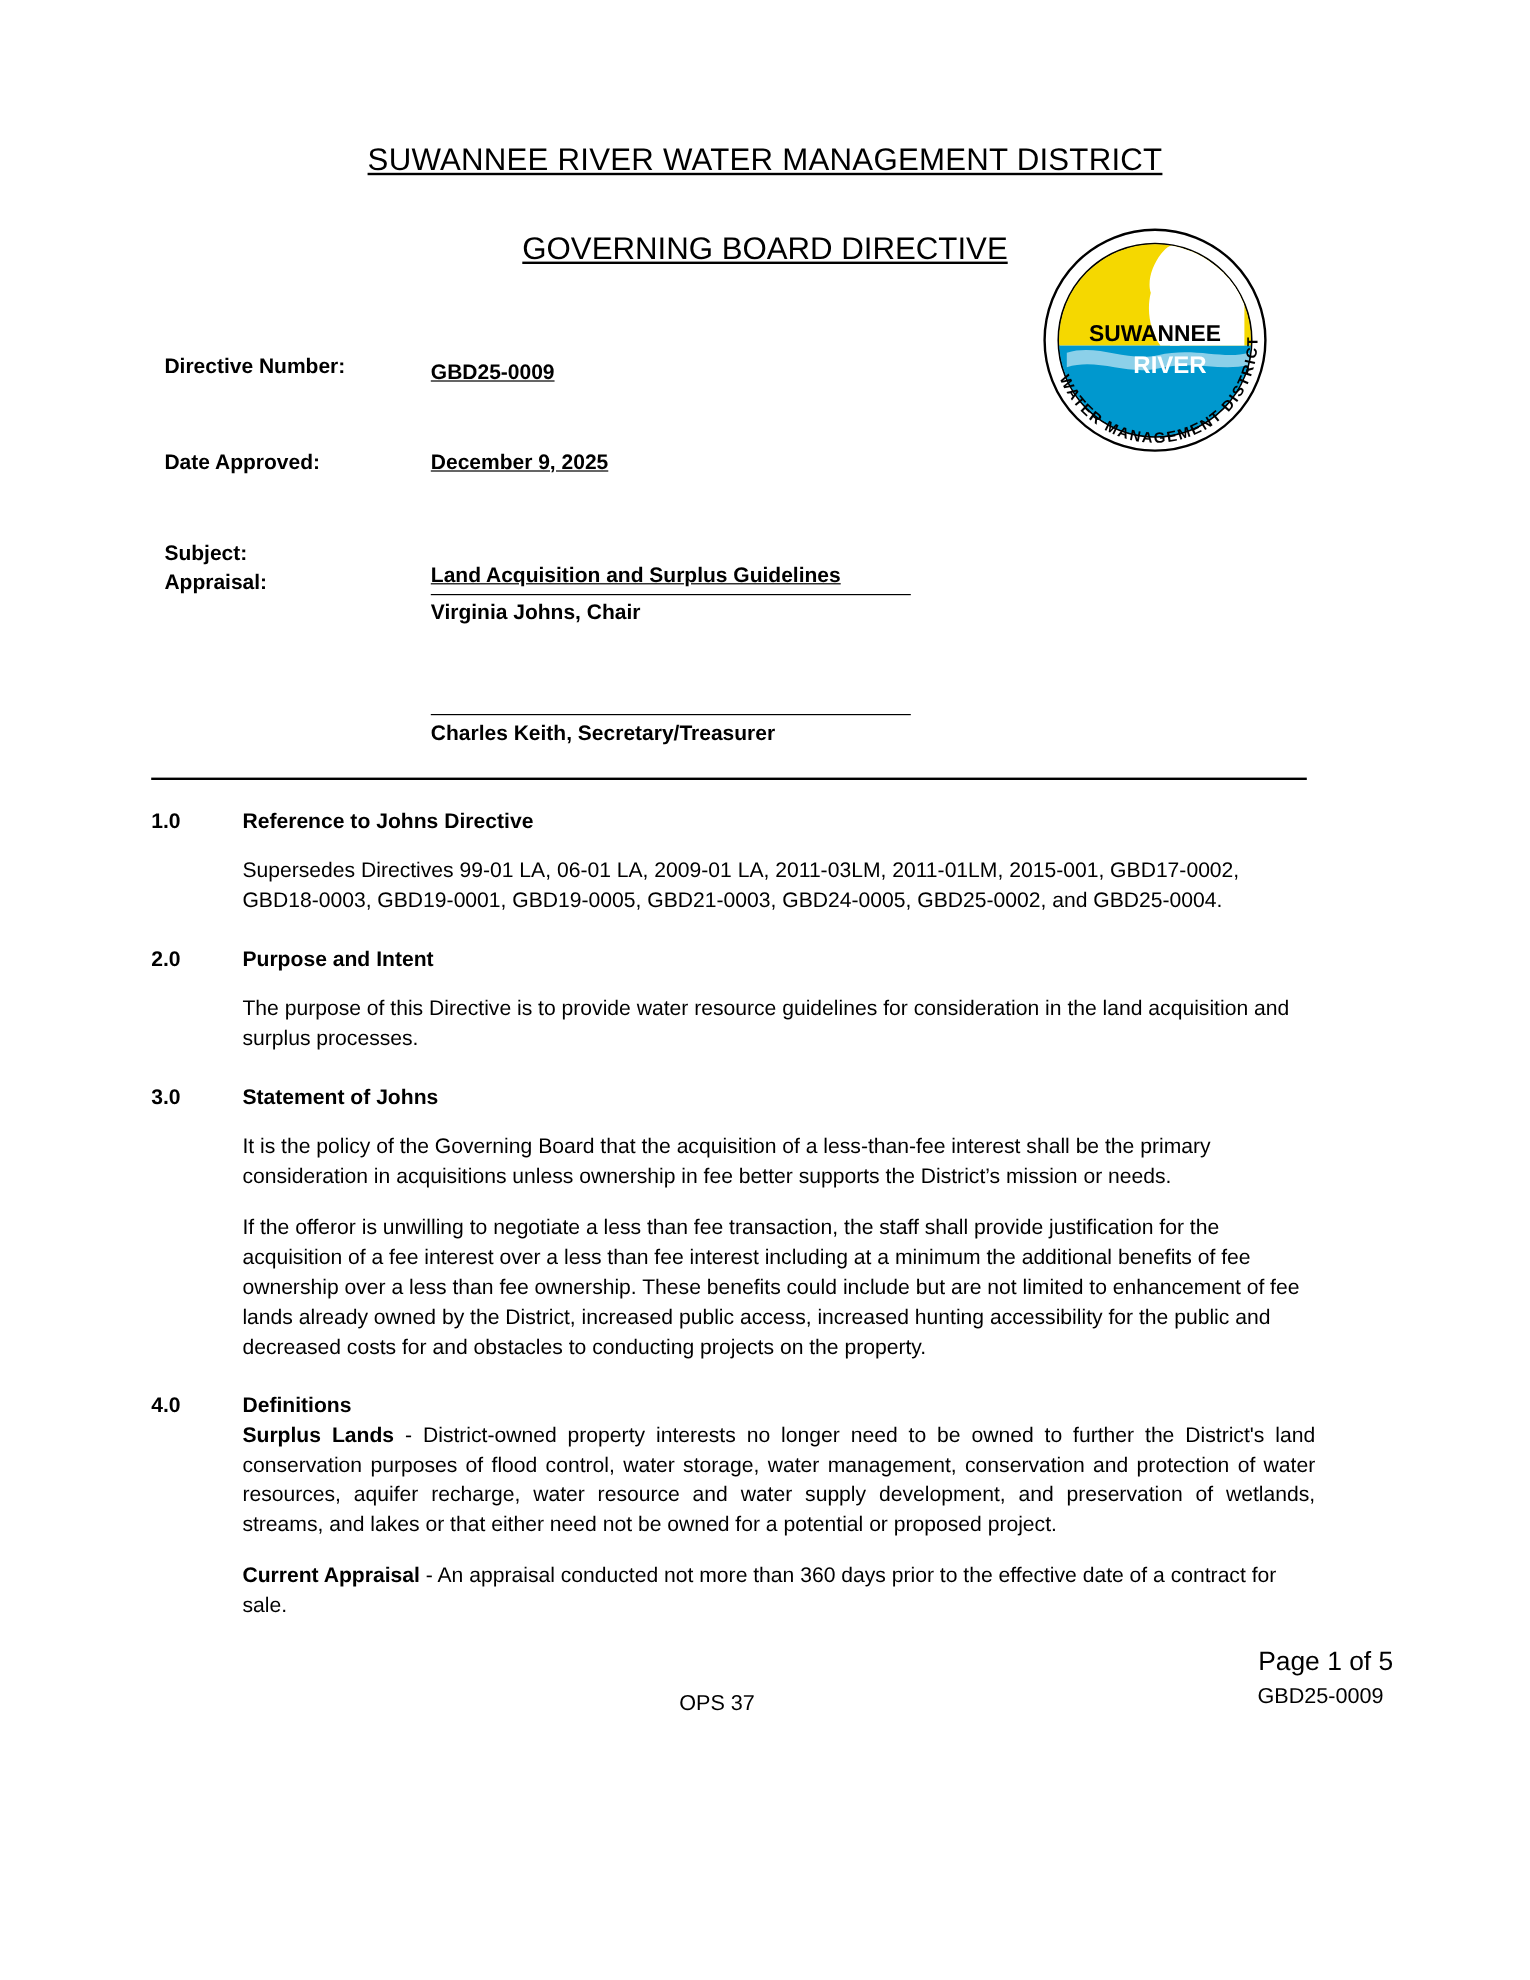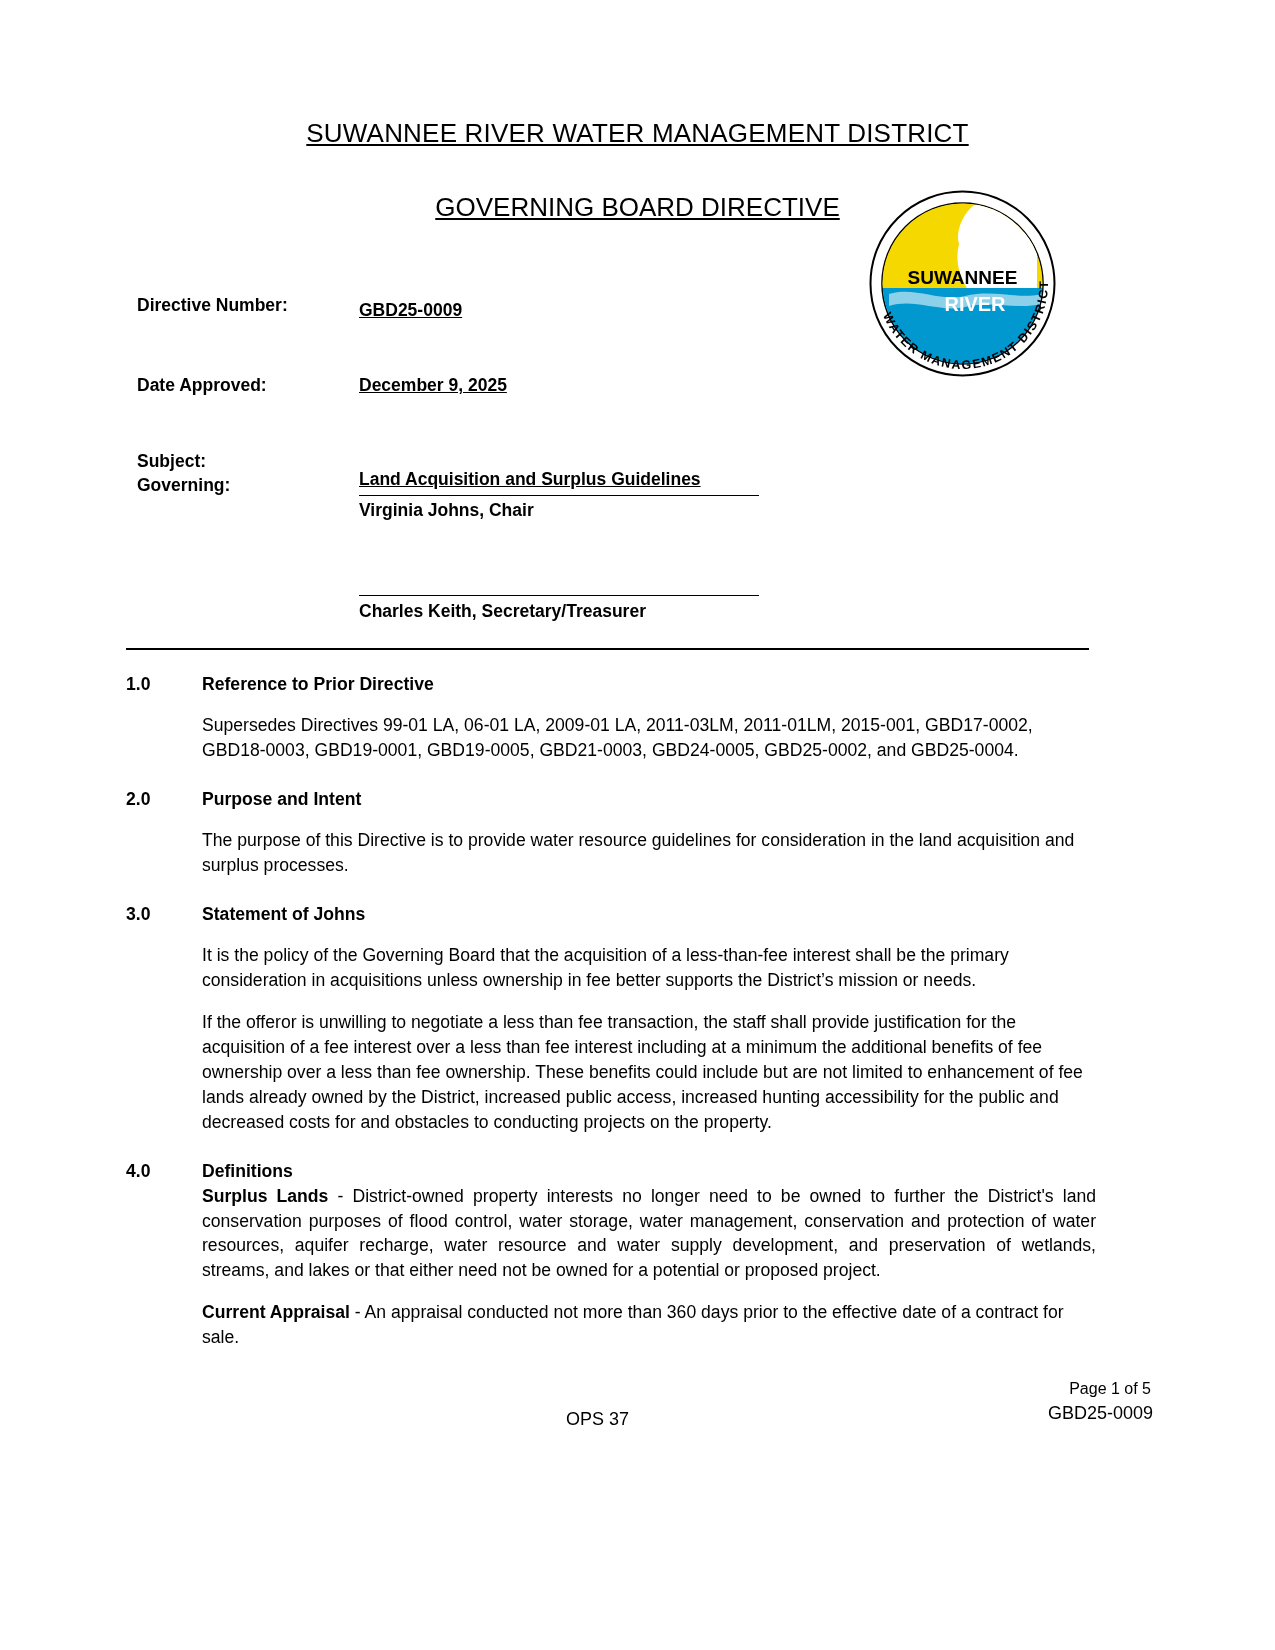--- a/index.html
+++ b/index.html
@@ -154,23 +154,23 @@
     height: 80px;
   }
   .ops {
     position: absolute;
     left: 566px;
     bottom: 6px;
     font-size: 18px;
   }
   .page-num {
     position: absolute;
-    right: 124px;
+    right: 114px;
     bottom: 38px;
-    font-size: 16px;
+    font-size: 22px;
     text-align: center;
     white-space: nowrap;
   }
   .doc-id {
     position: absolute;
     right: 122px;
     bottom: 12px;
     font-size: 18px;
     text-align: right;
     white-space: nowrap;
@@ -221,34 +221,34 @@
     </div>
     <div class="meta-row r2">
       <span class="meta-label">Date Approved:</span>
       <span class="meta-value">December 9, 2025</span>
     </div>
     <div class="meta-row r3">
       <span class="meta-label">Subject:</span>
       <span class="meta-value">Land Acquisition and Surplus Guidelines</span>
     </div>
 
-    <span class="approval-label">Governing:</span>
+    <span class="approval-label">Appraisal:</span>
     <span class="sig-line one"></span>
     <span class="sig-name one">Virginia Johns, Chair</span>
     <span class="sig-line two"></span>
     <span class="sig-name two">Charles Keith, Secretary/Treasurer</span>
   </div>
 
   <div class="divider"></div>
 
   <div class="body">
 
     <div class="section">
       <span class="sec-num">1.0</span>
-      <span class="sec-title">Reference to Prior Directive</span>
+      <span class="sec-title">Reference to Johns Directive</span>
       <span class="sec-para">Supersedes Directives 99-01 LA, 06-01 LA, 2009-01 LA, 2011-03LM, 2011-01LM, 2015-001, GBD17-0002, GBD18-0003, GBD19-0001, GBD19-0005, GBD21-0003, GBD24-0005, GBD25-0002, and GBD25-0004.</span>
     </div>
 
     <div class="section" style="margin-top:24px;">
       <span class="sec-num">2.0</span>
       <span class="sec-title">Purpose and Intent</span>
       <span class="sec-para">The purpose of this Directive is to provide water resource guidelines for consideration in the land acquisition and surplus processes.</span>
     </div>
 
     <div class="section" style="margin-top:24px;">

